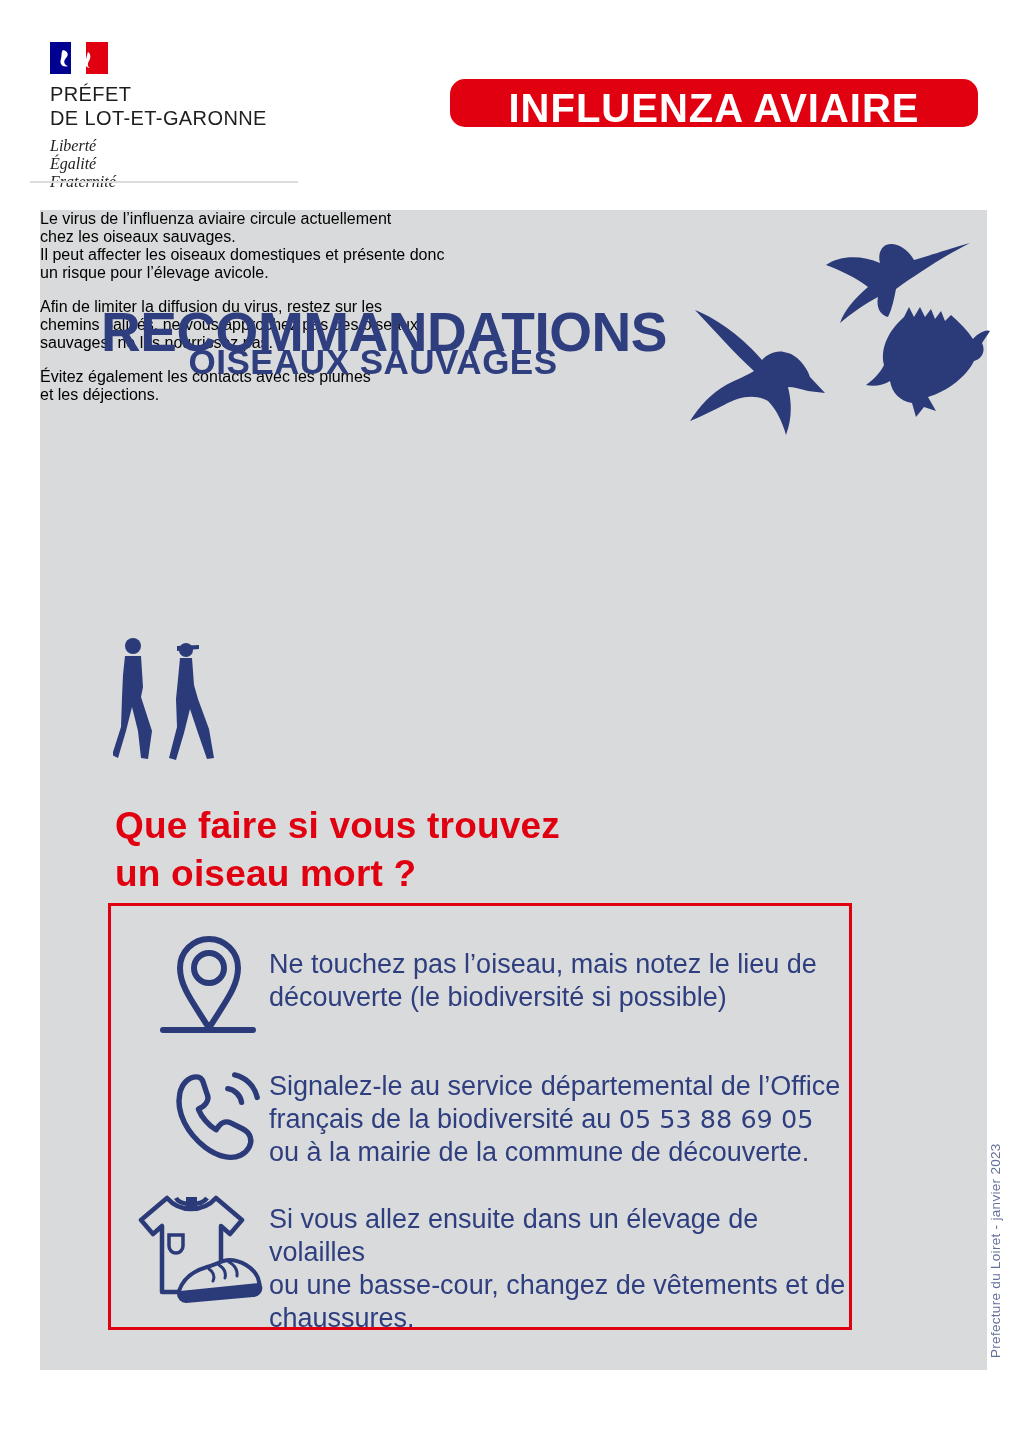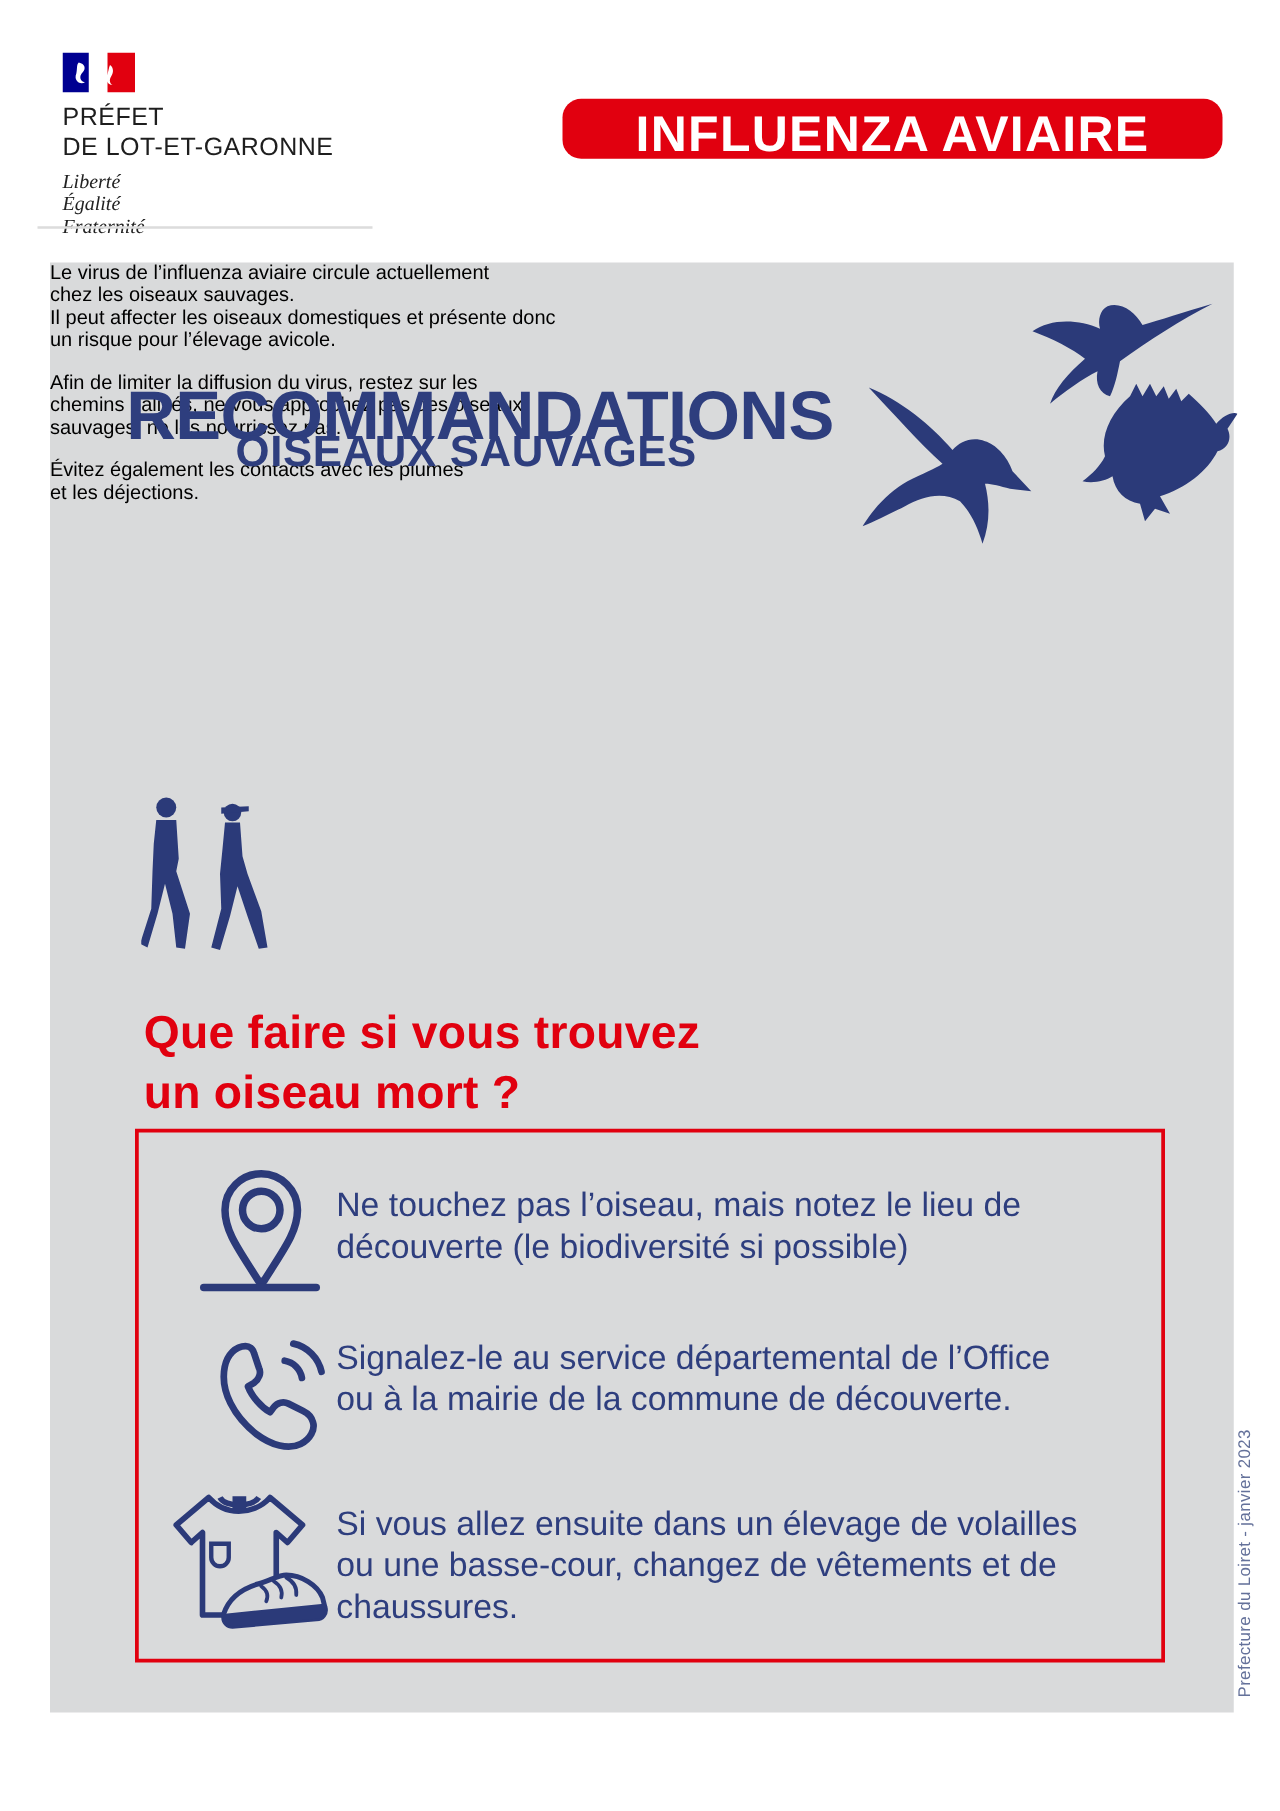--- a/index.html
+++ b/index.html
@@ -29,21 +29,21 @@
   .body-text{position:absolute;margin:0;color:var(--navy,#2E3E7E);font-size:27px;line-height:34px;}
   .intro{left:73px;top:246px;}
   .walkers-svg{position:absolute;left:73px;top:427px;width:102px;height:128px;color:var(--navy-dark,#2B3A79);}
   .advice-1{left:193px;top:413px;}
   .advice-2{left:193px;top:498px;}
 
   .question{position:absolute;left:75px;top:592px;margin:0;color:var(--red,#E1000F);
             font-size:37px;line-height:48px;font-weight:bold;letter-spacing:.2px;}
 
   
-  .redbox{position:absolute;left:68px;top:693px;width:824px;height:427px;
+  .redbox{position:absolute;left:68px;top:693px;width:744px;height:427px;
           border:3px solid var(--red,#E1000F);box-sizing:border-box;}
   .step-icon{position:absolute;color:var(--navy-dark,#2B3A79);}
   .pin-svg{left:46px;top:26px;width:104px;height:106px;}
   .phone-svg{left:58px;top:162px;width:98px;height:100px;}
   .tshirt-svg{left:18px;top:284px;width:138px;height:118px;}
   .step-text{position:absolute;left:158px;color:var(--navy,#2E3E7E);font-size:27px;line-height:33px;}
   .step-1{top:42px;}
   .step-2{top:164px;}
   .step-3{top:297px;}
   .phone-number{font-family:"DejaVu Sans",sans-serif;font-size:25.5px;}
@@ -149,20 +149,21 @@
 
       <svg class="step-icon phone-svg" viewBox="0 0 100 100">
         <path d="M28,8 C20,8 13,15 11,25 C7,45 19,66 37,80 C49,89 63,93 73,88 C81,84 85,76 83,70
           C82,66 79,63 75,61 L63,55 C59,53 54,54 51,58 L48,62 C41,58 33,49 30,41 L35,38
           C39,35 41,30 39,26 L35,14 C34,10 31,8 28,8 Z" fill="none" stroke="currentColor" stroke-width="5.5" stroke-linejoin="round"></path>
         <path d="M60,20 a17,17 0 0 1 14,14" fill="none" stroke="currentColor" stroke-width="5.5" stroke-linecap="round"></path>
         <path d="M67,6 a30,30 0 0 1 23,23" fill="none" stroke="currentColor" stroke-width="5.5" stroke-linecap="round"></path>
       </svg>
       <div class="step-text step-2">
         <div>Signalez-le au service départemental de l’Office</div>
+        <div><span>français de la biodiversité au</span> <span class="phone-number">05 53 88 69 05</span></div>
         <div>ou à la mairie de la commune de découverte.</div>
       </div>
 
       <svg class="step-icon tshirt-svg" viewBox="0 0 138 118">
         <path d="M38,8 L12,30 L24,44 L33,36 L33,102 L92,102 L92,36 L101,44 L113,30 L87,8
           C80,16 70,19 62,19 C54,19 45,16 38,8 Z" fill="none" stroke="currentColor" stroke-width="4.5" stroke-linejoin="round"></path>
         <path d="M47,8 C51,16 73,16 78,8" fill="none" stroke="currentColor" stroke-width="4.5"></path>
         <rect x="57" y="7" width="11" height="12" fill="currentColor"></rect>
         <path d="M40,45 L54,45 L54,56 A7,7 0 0 1 40,56 Z" fill="none" stroke="currentColor" stroke-width="3.5"></path>
         <path d="M50,101 C54,89 64,81 78,77 C88,74 94,70 100,70 C112,70 125,78 129,88 L131,96

